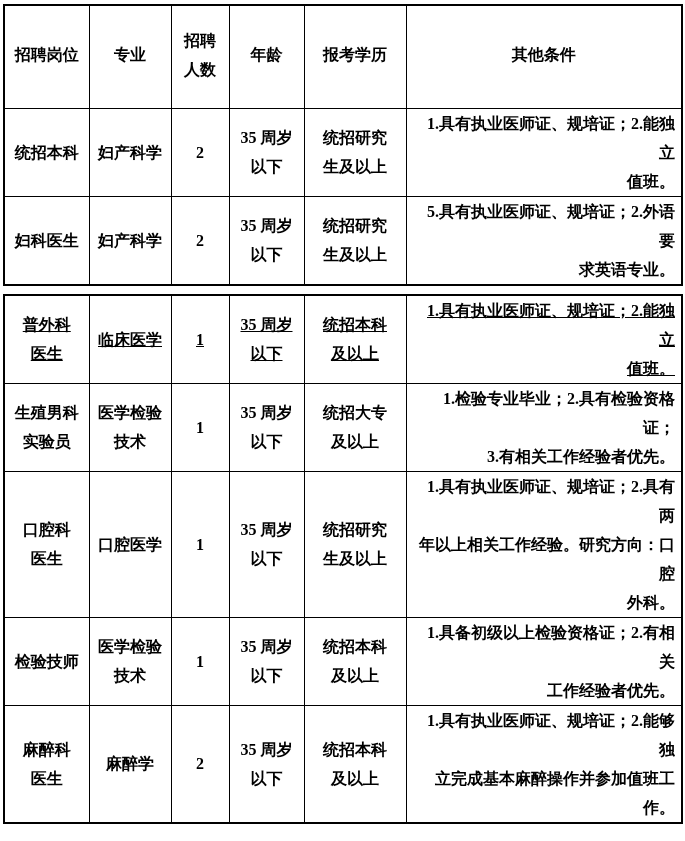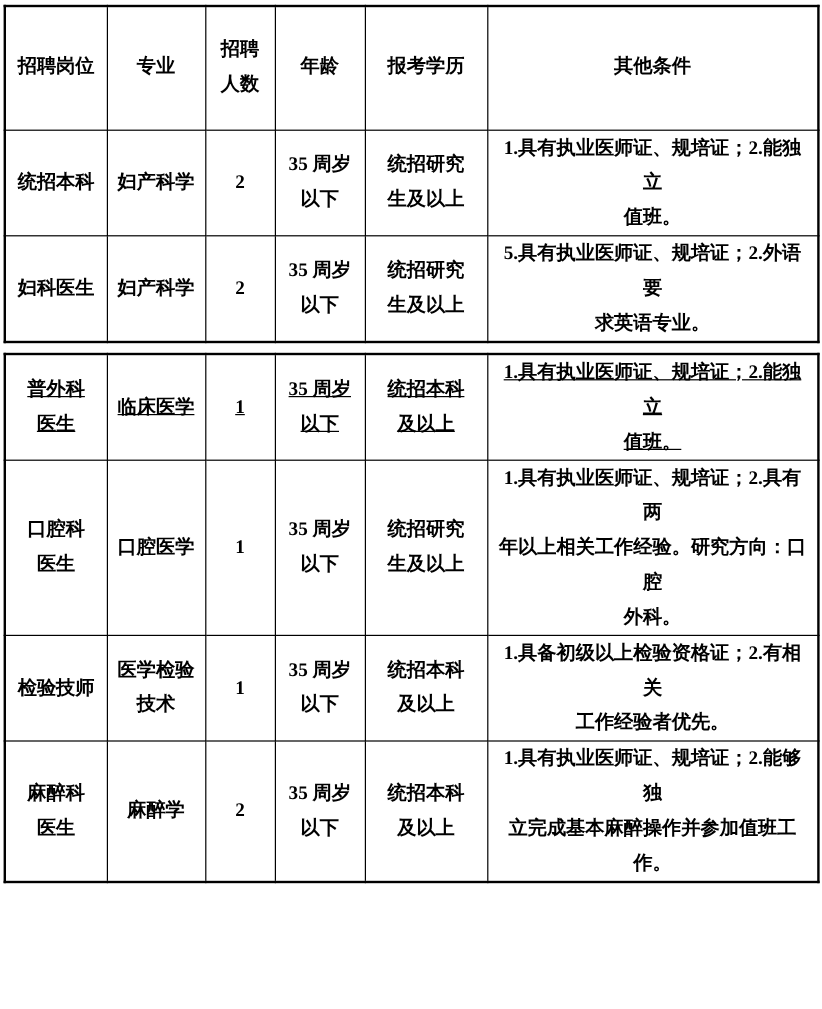--- a/index.html
+++ b/index.html
@@ -23,21 +23,21 @@
     font-size:16px;
     line-height:29px;
     font-weight:bold;
     text-align:center;
     vertical-align:middle;
     white-space:pre-line;
     padding:0 2px;
     overflow:hidden;
   }
   td.cond{
-    text-align:center;
+    text-align:right;
     padding:0 6px;
   }
   col.c1{width:85px;}
   col.c2{width:82px;}
   col.c3{width:58px;}
   col.c4{width:75px;}
   col.c5{width:102px;}
   col.c6{width:276px;}
 </style>
 </head>
@@ -106,20 +106,33 @@
 医生</td>
         <td>临床医学</td>
         <td>1</td>
         <td>35 周岁
 以下</td>
         <td>统招本科
 及以上</td>
         <td class="cond">1.具有执业医师证、规培证；2.能独立
 值班。</td>
       </tr>
+      <tr style="height:71px;">
+        <td>生殖男科
+实验员</td>
+        <td>医学检验
+技术</td>
+        <td>1</td>
+        <td>35 周岁
+以下</td>
+        <td>统招大专
+及以上</td>
+        <td class="cond">1.检验专业毕业；2.具有检验资格证；
+3.有相关工作经验者优先。</td>
+      </tr>
       <tr style="height:89px;">
         <td>口腔科
 医生</td>
         <td>口腔医学</td>
         <td>1</td>
         <td>35 周岁
 以下</td>
         <td>统招研究
 生及以上</td>
         <td class="cond">1.具有执业医师证、规培证；2.具有两

